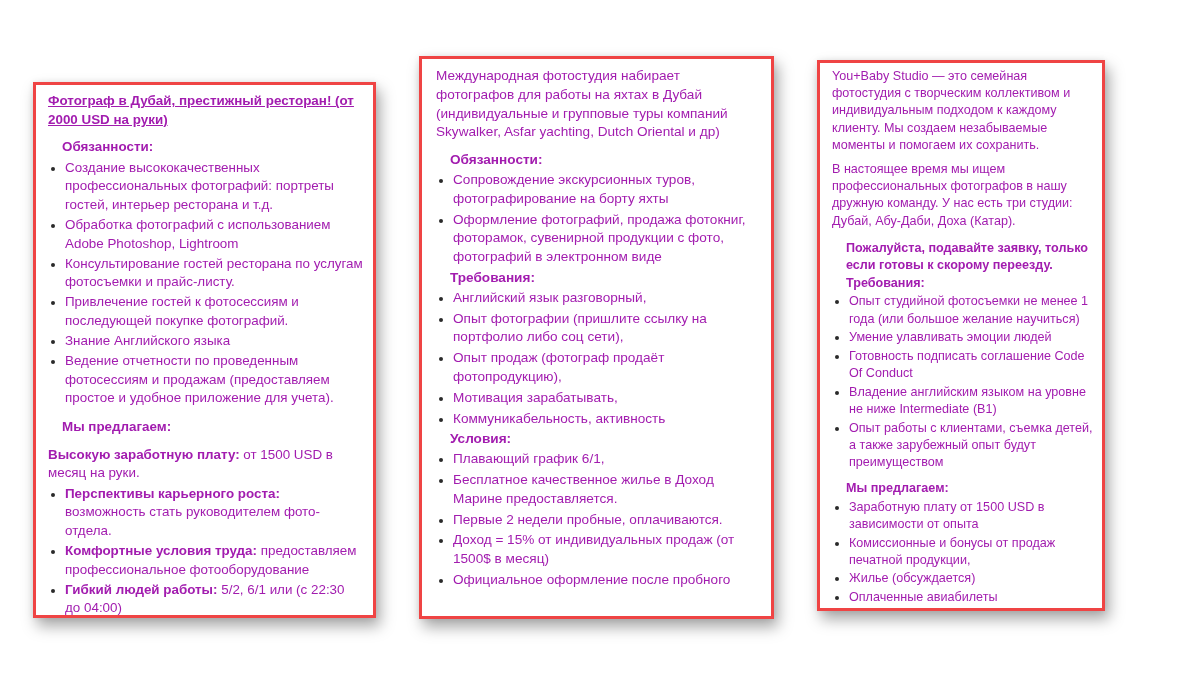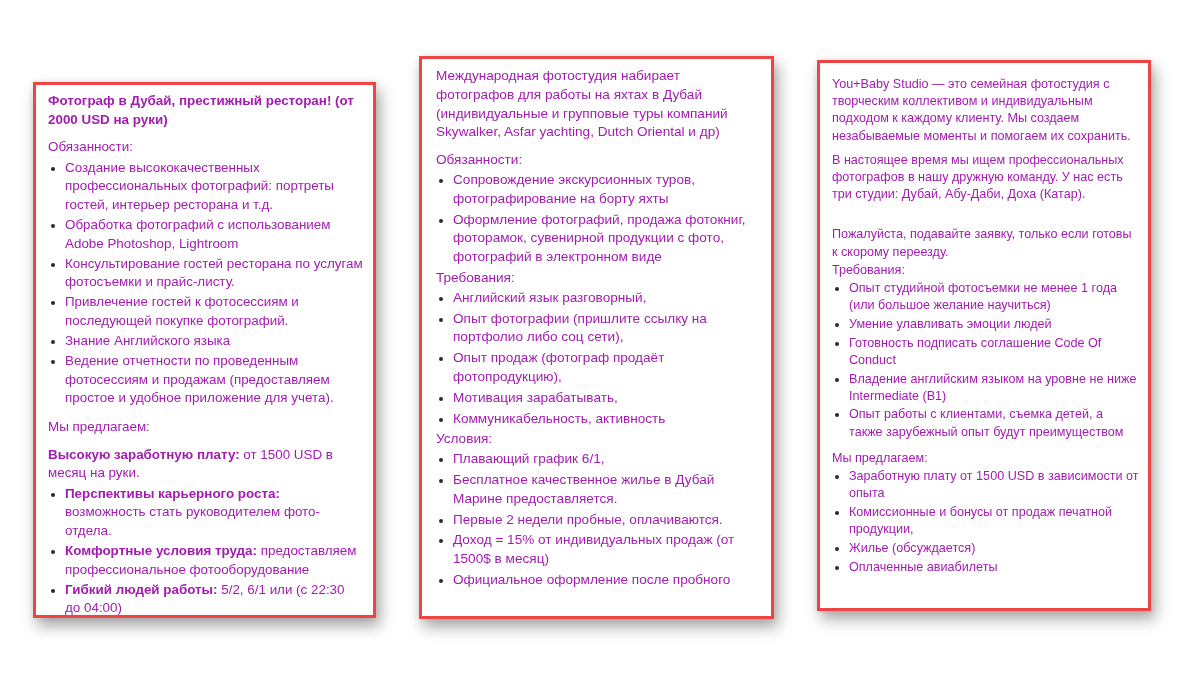--- a/index.html
+++ b/index.html
@@ -10,23 +10,23 @@
     background: #ffffff;
     border: 3px solid #ef4444;
     box-shadow: 4px 8px 14px rgba(0,0,0,0.35), 0 0 6px rgba(0,0,0,0.08);
     overflow: hidden;
     font-size: 13.4px;
     line-height: 18.6px;
     color: #a21caf;
   }
   #card1 { left: 33px; top: 82px; width: 343px; height: 536px; padding: 7px 10px 0 12px; }
   #card2 { left: 419px; top: 56px; width: 355px; height: 563px; padding: 8px 10px 0 14px; font-size: 13.6px; line-height: 18.8px; }
-  #card3 { left: 817px; top: 60px; width: 334px; height: 551px; padding: 13px 8px 0 12px; font-size: 12.6px; line-height: 17.2px; }
-  .title { font-weight: bold; }
-  .h { font-weight: normal; }
+  #card3 { left: 817px; top: 60px; width: 288px; height: 551px; padding: 5px 8px 0 12px; font-size: 12.6px; line-height: 17.2px; }
+  .title { font-weight: bold; text-decoration: underline; }
+  .h { font-weight: bold; margin-left: 14px; }
   p { margin: 0; }
   ul { list-style: none; margin: 0; padding: 0; }
   li { position: relative; padding-left: 17px; }
   li::before {
     content: "";
     position: absolute;
     left: 3px; top: 8px;
     width: 4px; height: 4px;
     border-radius: 50%;
     background: #2a2a2a;
@@ -38,21 +38,21 @@
   #card1 li { margin-bottom: 1.5px; }
   #card1 .sec2 { margin-top: 10px; margin-bottom: 9px; }
   #card1 .lead { margin-bottom: 2px; }
 
   #card2 .intro { margin-bottom: 9px; }
   #card2 .h { margin-bottom: 1px; }
   #card2 li { margin-bottom: 2px; }
   #card2 ul { margin-bottom: 0px; }
 
   #card3 .p1 { margin-bottom: 7px; }
-  #card3 .p2 { margin-bottom: 23px; }
+  #card3 .p2 { margin-bottom: 10px; }
   #card3 .p3 { margin-bottom: 8px; }
   #card3 .h { margin-bottom: 1px; }
   #card3 li { margin-bottom: 1.5px; }
   #card3 li::before { top: 7px; }
   #card3 .sec2 { margin-top: 9px; }
 </style>
 </head>
 <body>
 
 <div class="card" id="card1">
@@ -86,21 +86,21 @@
   <ul>
     <li>Английский язык разговорный,</li>
     <li>Опыт фотографии (пришлите ссылку на портфолио либо соц сети),</li>
     <li>Опыт продаж (фотограф продаёт фотопродукцию),</li>
     <li>Мотивация зарабатывать,</li>
     <li>Коммуникабельность, активность</li>
   </ul>
   <p class="h">Условия:</p>
   <ul>
     <li>Плавающий график 6/1,</li>
-    <li>Бесплатное качественное жилье в Дубай Марине предоставляется.</li>
+    <li>Бесплатное качественное жилье в Доход Марине предоставляется.</li>
     <li>Первые 2 недели пробные, оплачиваются.</li>
     <li>Доход = 15% от индивидуальных продаж (от 1500$ в месяц)</li>
     <li>Официальное оформление после пробного</li>
   </ul>
 </div>
 
 <div class="card" id="card3">
   <p class="p1">You+Baby Studio — это семейная фотостудия с творческим коллективом и индивидуальным подходом к каждому клиенту. Мы создаем незабываемые моменты и помогаем их сохранить.</p>
   <p class="p2">В настоящее время мы ищем профессиональных фотографов в нашу дружную команду. У нас есть три студии: Дубай, Абу-Даби, Доха (Катар).</p>
   <p class="p3 h">Пожалуйста, подавайте заявку, только если готовы к скорому переезду.</p>

